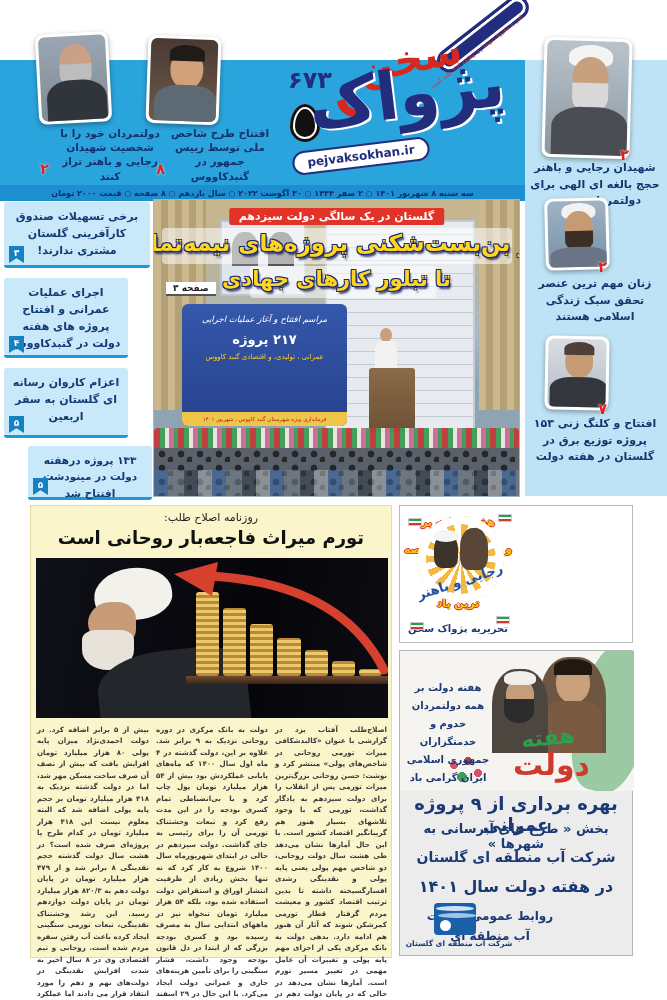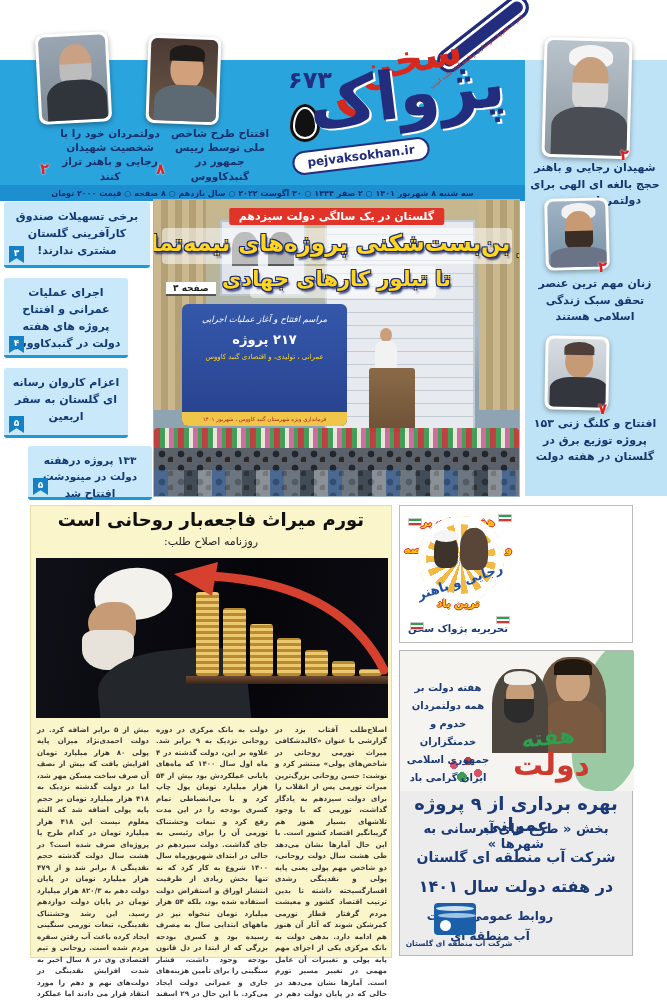--- a/index.html
+++ b/index.html
@@ -152,22 +152,22 @@
 
     <div class="abs" style="left:50%;top:8px;transform:translateX(-50%);background:#e23328;color:#fff;font-size:11px;font-weight:bold;padding:2px 10px;white-space:nowrap;border-radius:2px;">گلستان در یک سالگی دولت سیزدهم</div>
     <div class="abs band" style="left:8px;top:28px;width:350px;height:36px;"></div>
     <div class="abs big-head" style="left:50%;top:30px;transform:translateX(-50%);font-size:23px;white-space:nowrap;">از بن‌بست‌شکنی پروژه‌های نیمه‌تمام</div>
     <div class="abs band" style="left:96px;top:66px;width:186px;height:32px;"></div>
     <div class="abs big-head" style="left:50%;top:67px;transform:translateX(-50%);font-size:21px;white-space:nowrap;">تا تبلور کارهای جهادی</div>
     <div class="abs" style="left:12px;top:82px;background:#fff;color:#1a1a1a;font-size:9px;font-weight:bold;padding:1px 7px;border-bottom:2px solid #555;">صفحه ۳</div>
   </div>
 
   <div class="abs" style="left:30px;top:505px;width:362px;height:453px;background:#fbf5cb;border:1px solid #e4dca6;">
+    <div style="text-align:center;font-size:11px;color:#222;margin-top:5px;">روزنامه اصلاح طلب:</div>
     <div style="text-align:center;font-size:18px;font-weight:800;color:#111;margin-top:3px;">تورم میراث فاجعه‌بار روحانی است</div>
-    <div style="text-align:center;font-size:11px;color:#222;margin-top:5px;">روزنامه اصلاح طلب:</div>
 
     <div class="abs" style="left:5px;top:52px;width:352px;height:160px;background:linear-gradient(100deg,#101018 0%,#05050a 60%,#0c0c12 100%);overflow:hidden;">
 
       <div class="abs" style="left:58px;top:10px;width:78px;height:52px;border-radius:50% 50% 42% 42%;background:#f3f1ec;transform:rotate(-8deg);"></div>
       <div class="abs" style="left:52px;top:44px;width:48px;height:44px;border-radius:50% 40% 40% 55%;background:#c79b76;"></div>
       <div class="abs" style="left:46px;top:72px;width:52px;height:40px;border-radius:30% 30% 60% 60%;background:#e7e3da;"></div>
       <div class="abs" style="left:62px;top:92px;width:150px;height:80px;border-radius:45% 30% 0 0;background:#23262b;transform:rotate(-6deg);"></div>
 
       <div class="abs" style="left:150px;top:118px;width:202px;height:8px;background:linear-gradient(180deg,#6e4a32,#3c2416);"></div>
 

